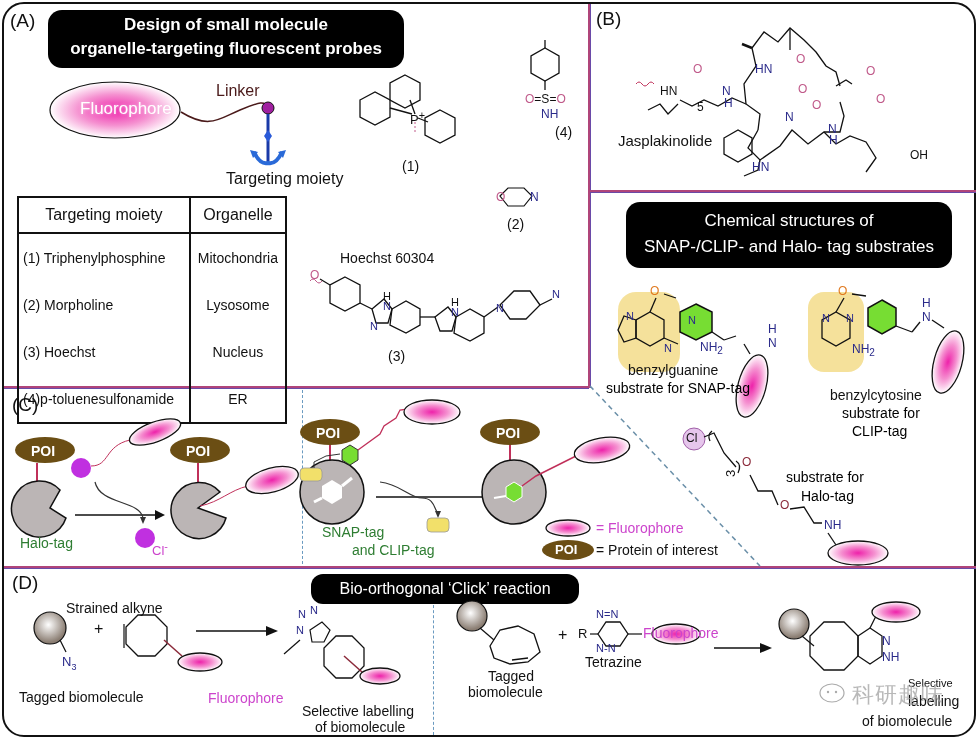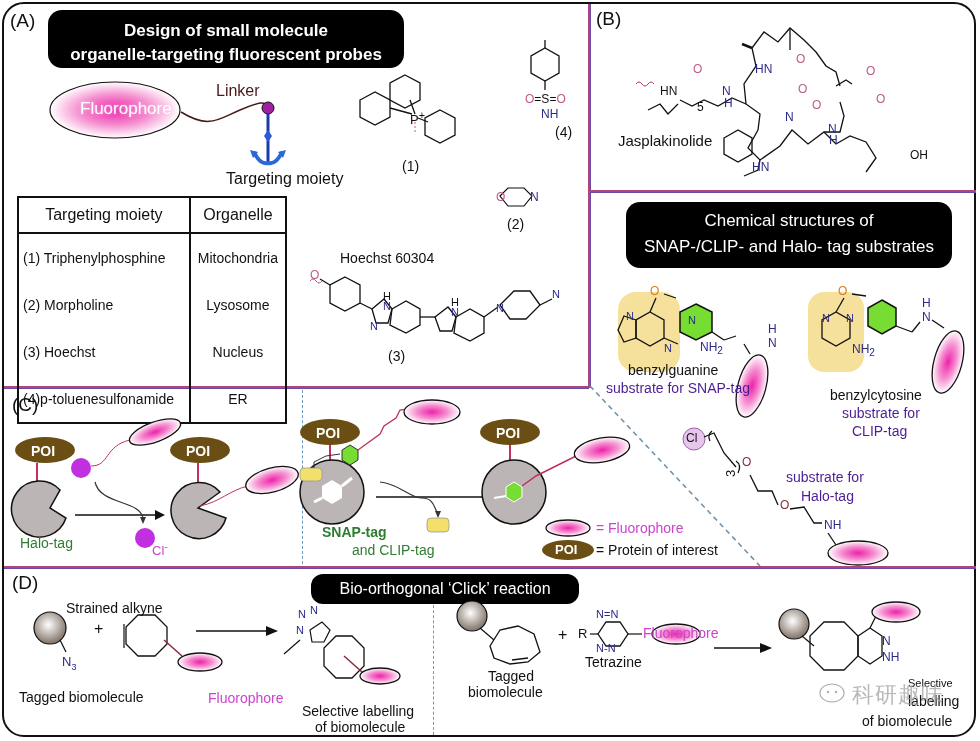--- a/index.html
+++ b/index.html
@@ -5,21 +5,21 @@
   html, body { margin:0; padding:0; background:#fff; }
   body { width:980px; height:741px; position:relative; overflow:hidden; font-family:"Liberation Sans", sans-serif; color:#111; }
   .frame { position:absolute; left:2px; top:2px; width:974px; height:735px; border:2px solid #111; border-radius:22px; box-sizing:border-box; }
   .hline { position:absolute; height:0; border-top:2px solid #b0457a; border-bottom:1px solid #6a4aa8; }
   .vline { position:absolute; width:0; border-left:2px solid #b0457a; border-right:1px solid #6a4aa8; }
   .dash-v { position:absolute; width:0; border-left:1.5px dashed #6a9ac0; }
   .panel-label { position:absolute; font-size:19px; color:#111; }
   .pill { position:absolute; background:#000; color:#fff; border-radius:14px; text-align:center; font-weight:bold; }
   .pill-light { font-weight:normal; }
   .txt { position:absolute; white-space:nowrap; }
-  .maroon { color:#4c1d95; }
+  .maroon { color:#000000; }
   .green { color:#2e7d32; }
   .magenta { color:#cc44cc; }
   table.tm { position:absolute; left:17px; top:196px; width:270px; border-collapse:collapse; border:2px solid #111; font-size:14px; }
   table.tm th { font-weight:normal; font-size:16px; padding:8px 4px; border-bottom:2px solid #111; }
   table.tm td { padding:12px 4px; height:23px; }
   table.tm th:first-child, table.tm td:first-child { border-right:2px solid #111; text-align:left; }
   table.tm th:first-child { text-align:center; }
   table.tm td:last-child, table.tm th:last-child { text-align:center; }
   svg { position:absolute; overflow:visible; }
 </style>
@@ -45,21 +45,21 @@
 <div class="hline" style="left:590px; top:190px; width:386px;"></div>
 <div class="hline" style="left:4px; top:386px; width:585px;"></div>
 <div class="hline" style="left:4px; top:566px; width:972px;"></div>
 <div class="dash-v" style="left:302px; top:390px; height:174px;"></div>
 <div class="dash-v" style="left:433px; top:600px; height:135px;"></div>
 <svg style="left:0;top:0" width="980" height="741">
   <line x1="590" y1="386" x2="760" y2="566" stroke="#6a8fa8" stroke-width="1.5" stroke-dasharray="5,4"></line>
 </svg>
 
 <div class="panel-label" style="left:10px; top:10px;">(A)</div>
-<div class="pill" style="left:48px; top:10px; width:356px; height:58px; font-size:17px; line-height:24px; padding-top:9px; box-sizing:border-box;">
+<div class="pill" style="left:48px; top:10px; width:356px; height:58px; font-size:17px; line-height:24px; padding-top:3px; box-sizing:border-box;">
   <div>Design of small molecule</div>
   <div>organelle-targeting fluorescent probes</div>
 </div>
 
 <svg style="left:0;top:0" width="380" height="200">
   <ellipse cx="115" cy="110" rx="65" ry="28" fill="url(#fluoroGrad)" stroke="#111" stroke-width="1.2"></ellipse>
   <path d="M181 112 C210 130, 220 118, 240 110 S265 100, 268 108" fill="none" stroke="#4a1a1a" stroke-width="1.5"></path>
   <circle cx="268" cy="108" r="6" fill="#a020a0" stroke="#111" stroke-width="1"></circle>
   <line x1="268" y1="114" x2="268" y2="162" stroke="#1a3aa8" stroke-width="3"></line>
   <polygon points="268,130 272,136 268,142 264,136" fill="#2a5ad8"></polygon>
@@ -299,21 +299,21 @@
   <ellipse cx="130" cy="42" rx="30" ry="13" fill="#6b4e14"></ellipse>
   <line x1="130" y1="55" x2="130" y2="72" stroke="#c0305a" stroke-width="2"></line>
   <circle cx="134" cy="102" r="32" fill="#bbb5b5" stroke="#111" stroke-width="1.5"></circle>
   <polygon points="134,92 142,97 142,107 134,112 126,107 126,97" fill="#77dd33" stroke="#fff" stroke-width="1"></polygon>
   <line x1="114" y1="108" x2="126" y2="106" stroke="#fff" stroke-width="2"></line>
   <path d="M142 96 L156 86 L176 76 L200 64" fill="none" stroke="#c0305a" stroke-width="1.5"></path>
   <ellipse cx="222" cy="60" rx="28" ry="12" transform="rotate(-10 222 60)" fill="url(#fluoroGrad)" stroke="#111" stroke-width="1.3"></ellipse>
 </svg>
 <div class="txt" style="left:316px; top:425px; font-size:14px; font-weight:bold; color:#fff;">POI</div>
 <div class="txt" style="left:496px; top:425px; font-size:14px; font-weight:bold; color:#fff;">POI</div>
-<div class="txt green" style="left:322px; top:524px; font-size:14px;font-weight:bold;">SNAP-tag</div>
+<div class="txt green" style="left:322px; top:524px; font-size:14px;">SNAP-tag</div>
 <div class="txt green" style="left:310px; top:542px; font-size:14px;margin-left:42px;">and CLIP-tag</div>
 
 <svg style="left:540px;top:510px" width="70" height="50">
   <ellipse cx="28" cy="18" rx="22" ry="8" fill="url(#fluoroGrad)" stroke="#111" stroke-width="1.3"></ellipse>
   <ellipse cx="28" cy="40" rx="26" ry="10" fill="#6b4e14"></ellipse>
 </svg>
 <div class="txt" style="left:555px; top:542px; font-size:13px; font-weight:bold; color:#fff;">POI</div>
 <div class="txt magenta" style="left:596px; top:520px; font-size:14px;">= Fluorophore</div>
 <div class="txt" style="left:596px; top:542px; font-size:14px;">= Protein of interest</div>
 

